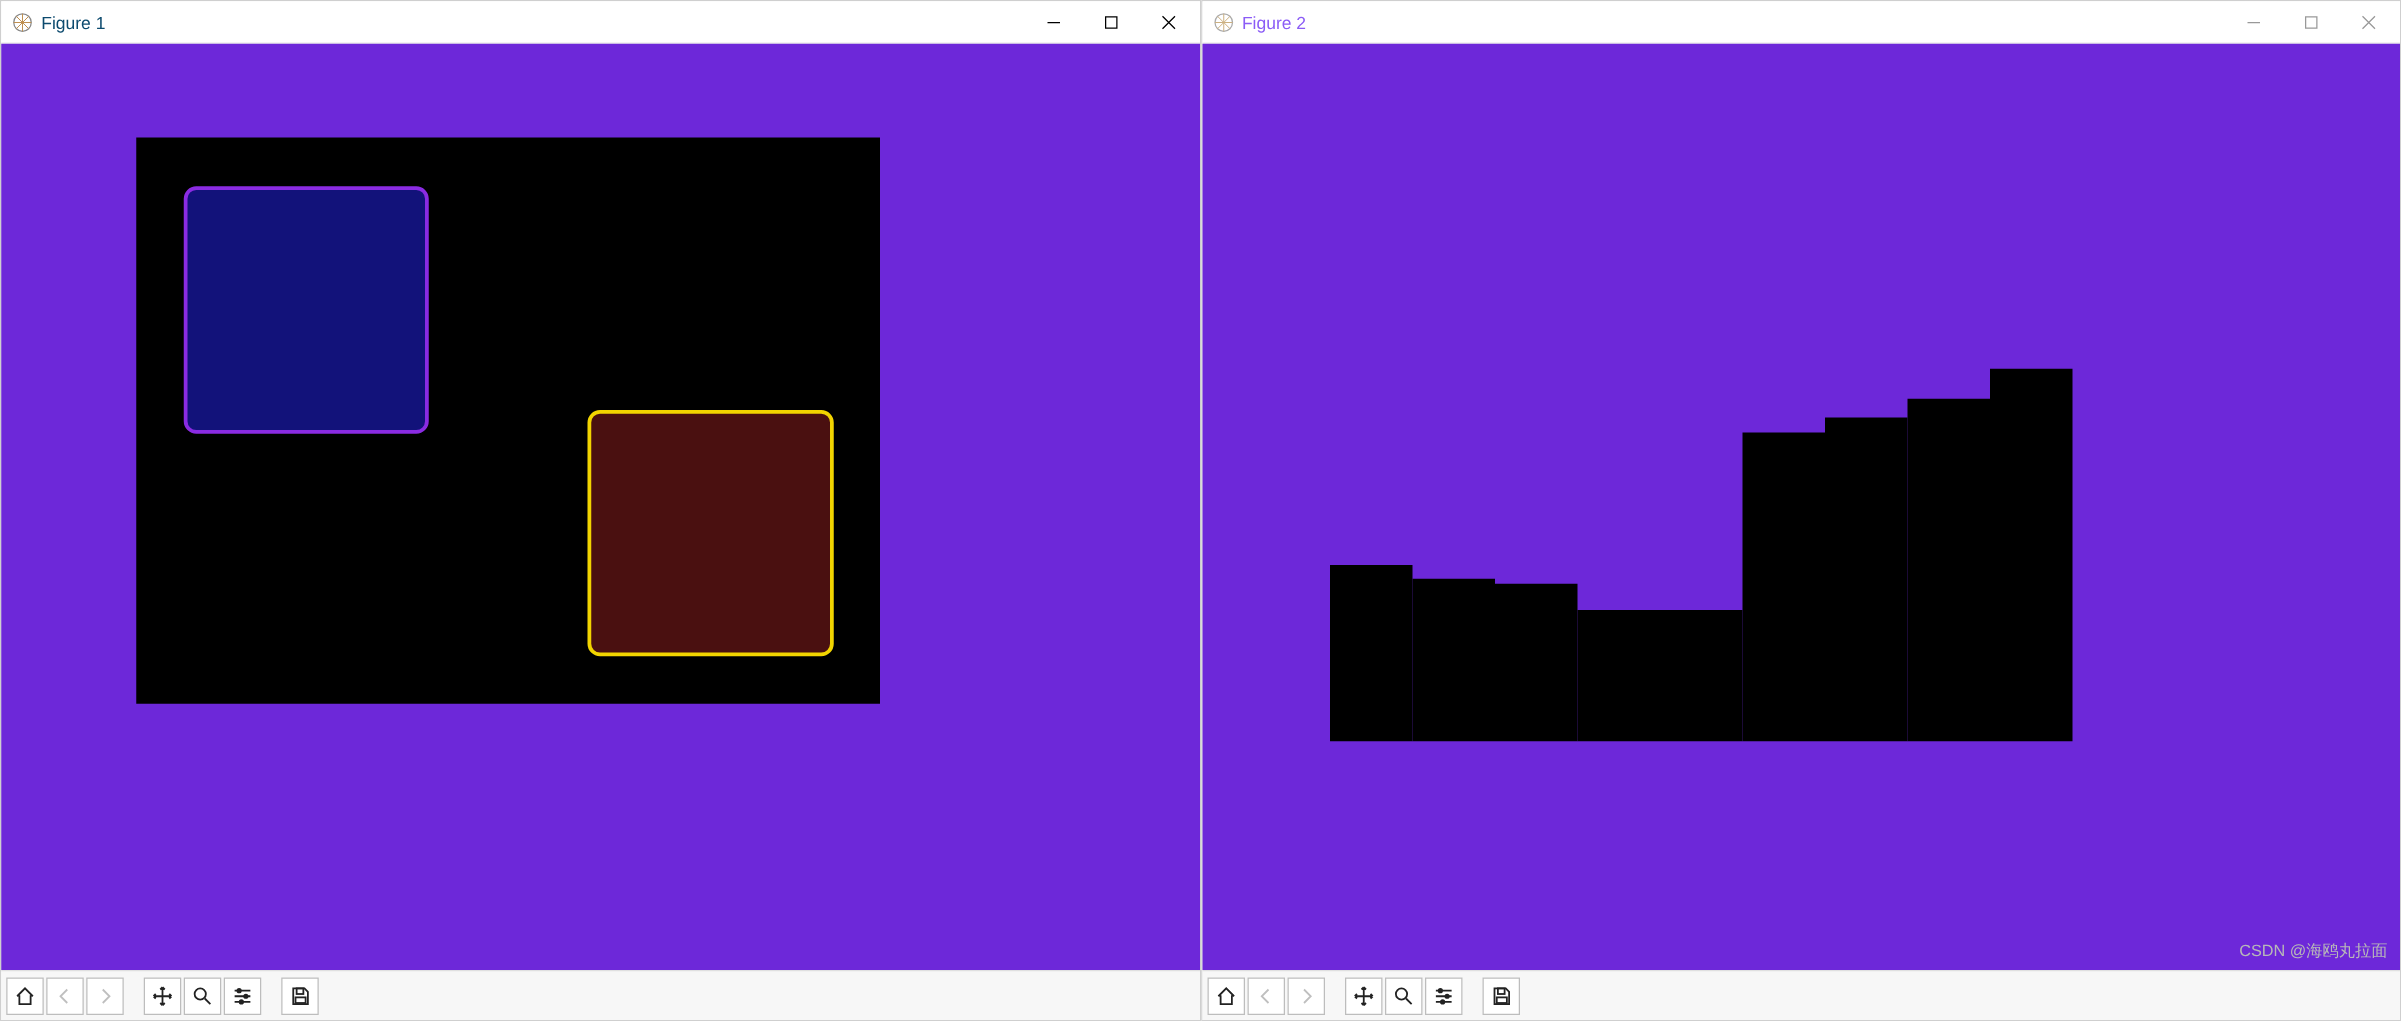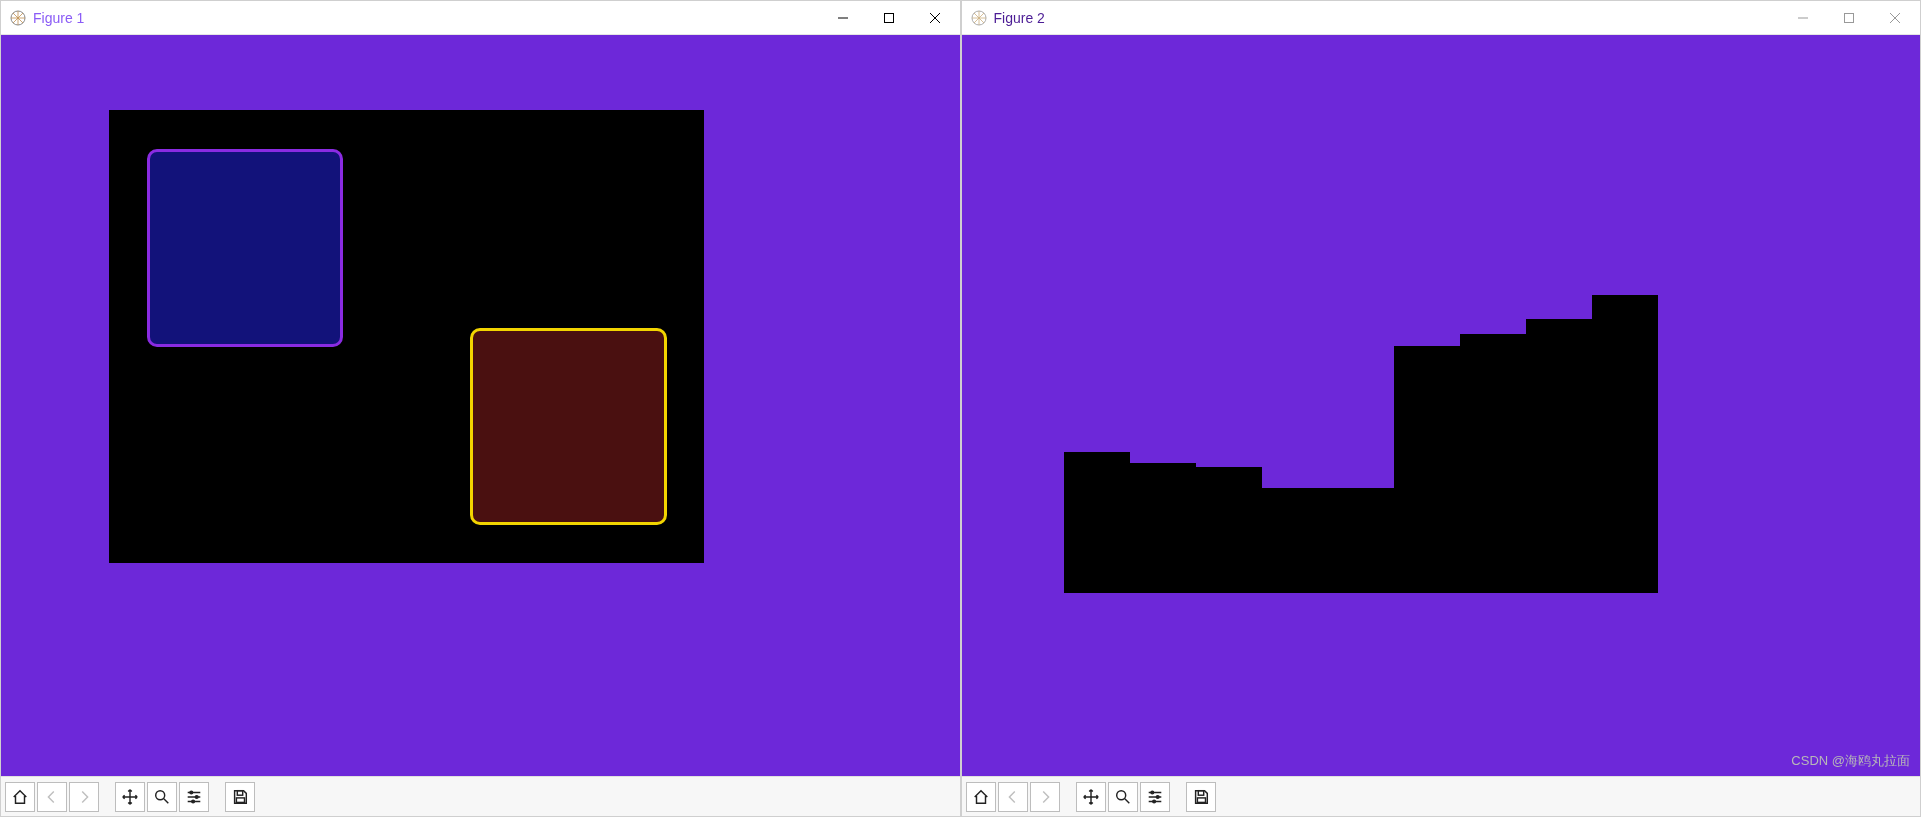--- a/index.html
+++ b/index.html
@@ -20,26 +20,26 @@
   position: relative;
 }
 .titlebar {
   height: 34px;
   display: flex;
   align-items: center;
   padding: 0 2px 0 8px;
   background: #fff;
   border-bottom: 1px solid #e5e5e5;
 }
-.titlebar.inactive .title-text { color: #4c1d95; }
+.titlebar.inactive .title-text { color: #8b5cf6; }
 .titlebar .app-icon {
   width: 18px; height: 18px; margin-right: 6px;
   display: inline-flex; align-items: center; justify-content: center;
 }
-.titlebar .title-text { color: #8b5cf6; font-size: 14px; }
+.titlebar .title-text { color: #0c4a6e; font-size: 14px; }
 .titlebar .spacer { flex: 1; }
 .winbtn {
   width: 46px; height: 34px;
   display: inline-flex; align-items: center; justify-content: center;
   background: transparent; border: none; cursor: pointer;
 }
 .winbtn svg { stroke: #000; stroke-width: 1; fill: none; }
 .titlebar.inactive .winbtn svg { stroke: #999; }
 .canvas-area {
   flex: 1;

